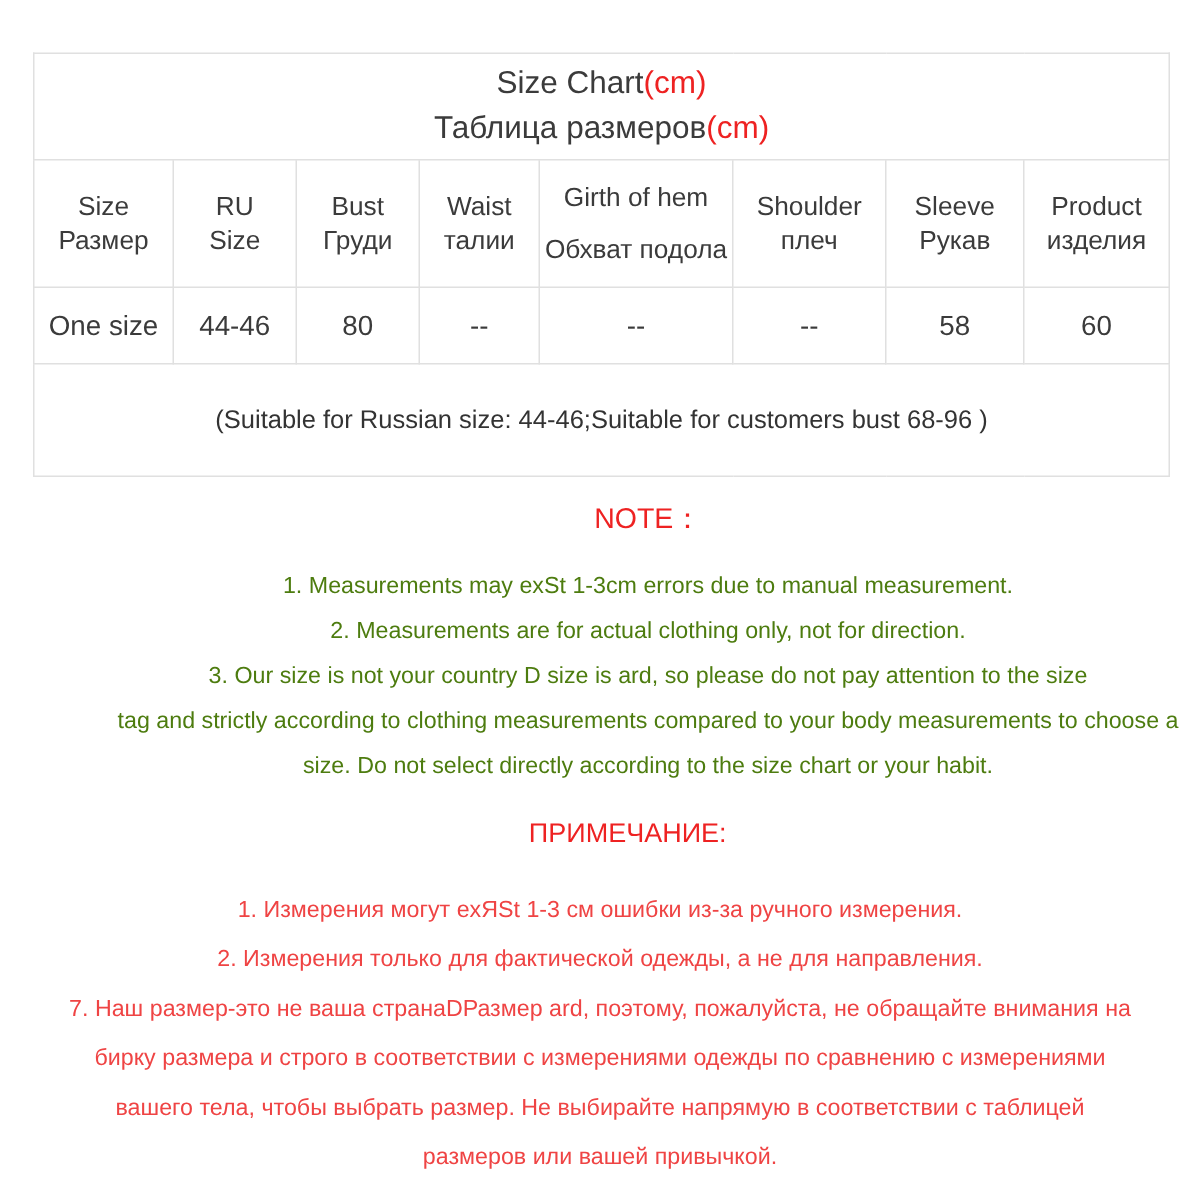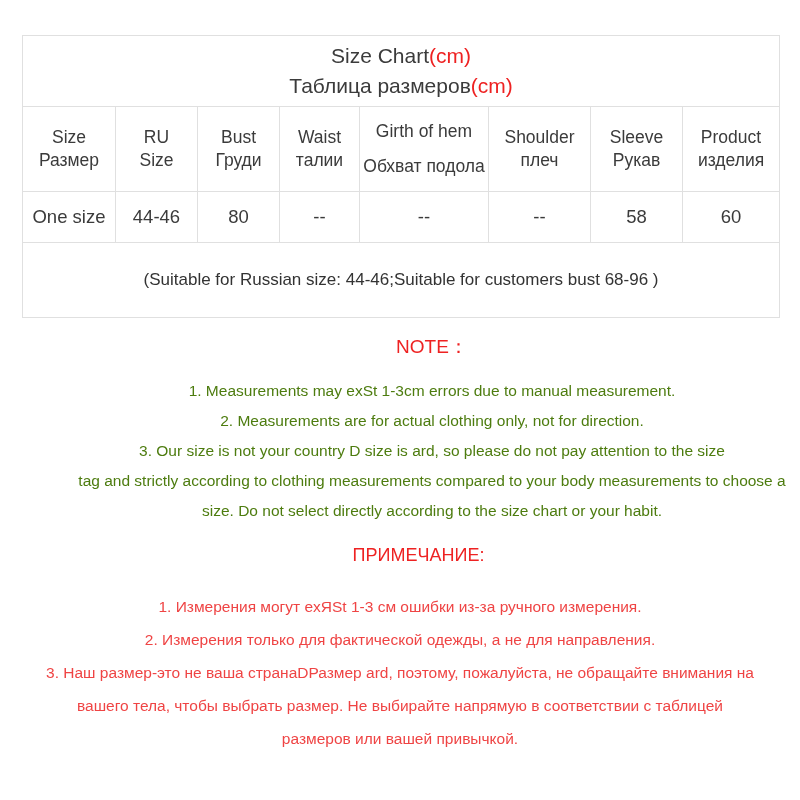--- a/index.html
+++ b/index.html
@@ -219,19 +219,20 @@
       <p class="note-line">tag and strictly according to clothing measurements compared to your body measurements to choose a</p>
       <p class="note-line">size. Do not select directly according to the size chart or your habit.</p>
     </div>
   </div>
 
   <div class="notes-ru">
     <div class="note-heading-ru">ПРИМЕЧАНИЕ:</div>
     <div class="note-block">
       <p class="note-line-ru">1. Измерения могут exЯSt 1-3 см ошибки из-за ручного измерения.</p>
       <p class="note-line-ru">2. Измерения только для фактической одежды, а не для направления.</p>
-      <p class="note-line-ru">3. Наш размер-это не ваша странаDРазмер ard, поэтому, пожалуйста, не обращайте внимания на</p>
+      <p class="note-line-ru">7. Наш размер-это не ваша странаDРазмер ard, поэтому, пожалуйста, не обращайте внимания на</p>
+      <p class="note-line-ru">бирку размера и строго в соответствии с измерениями одежды по сравнению с измерениями</p>
       <p class="note-line-ru">вашего тела, чтобы выбрать размер. Не выбирайте напрямую в соответствии с таблицей</p>
       <p class="note-line-ru">размеров или вашей привычкой.</p>
     </div>
   </div>
 
 </div>
 
 </body></html>

